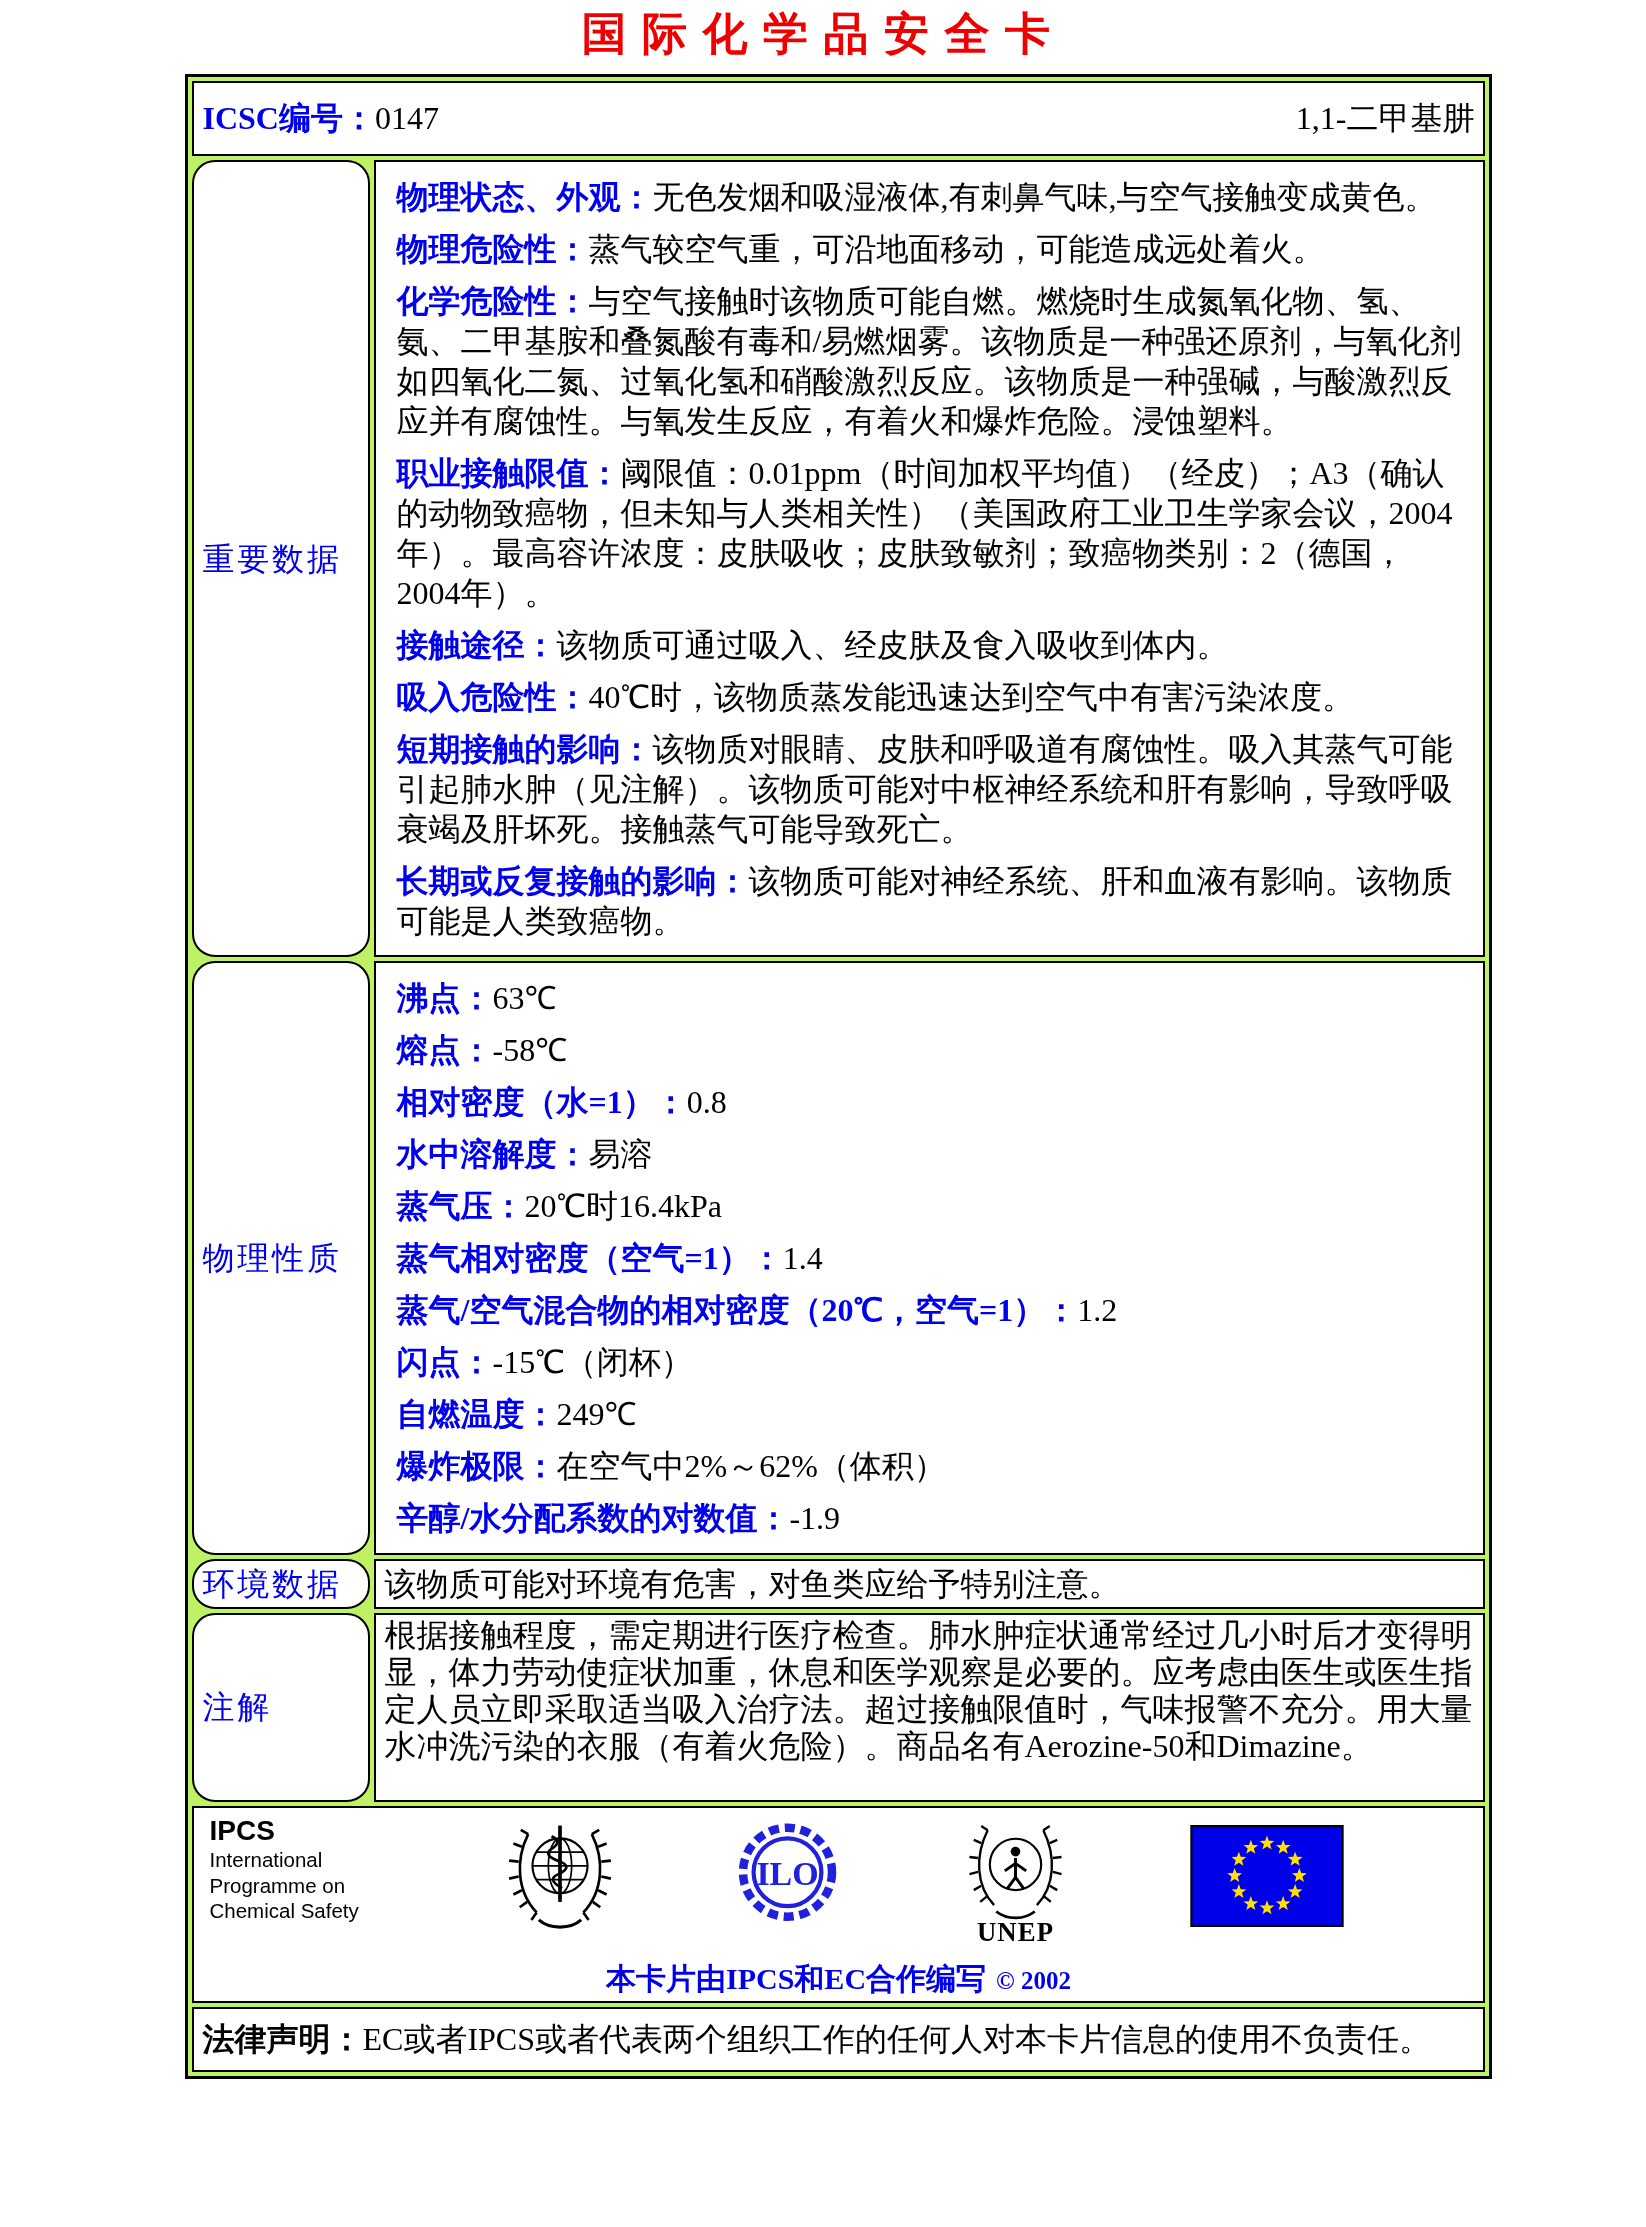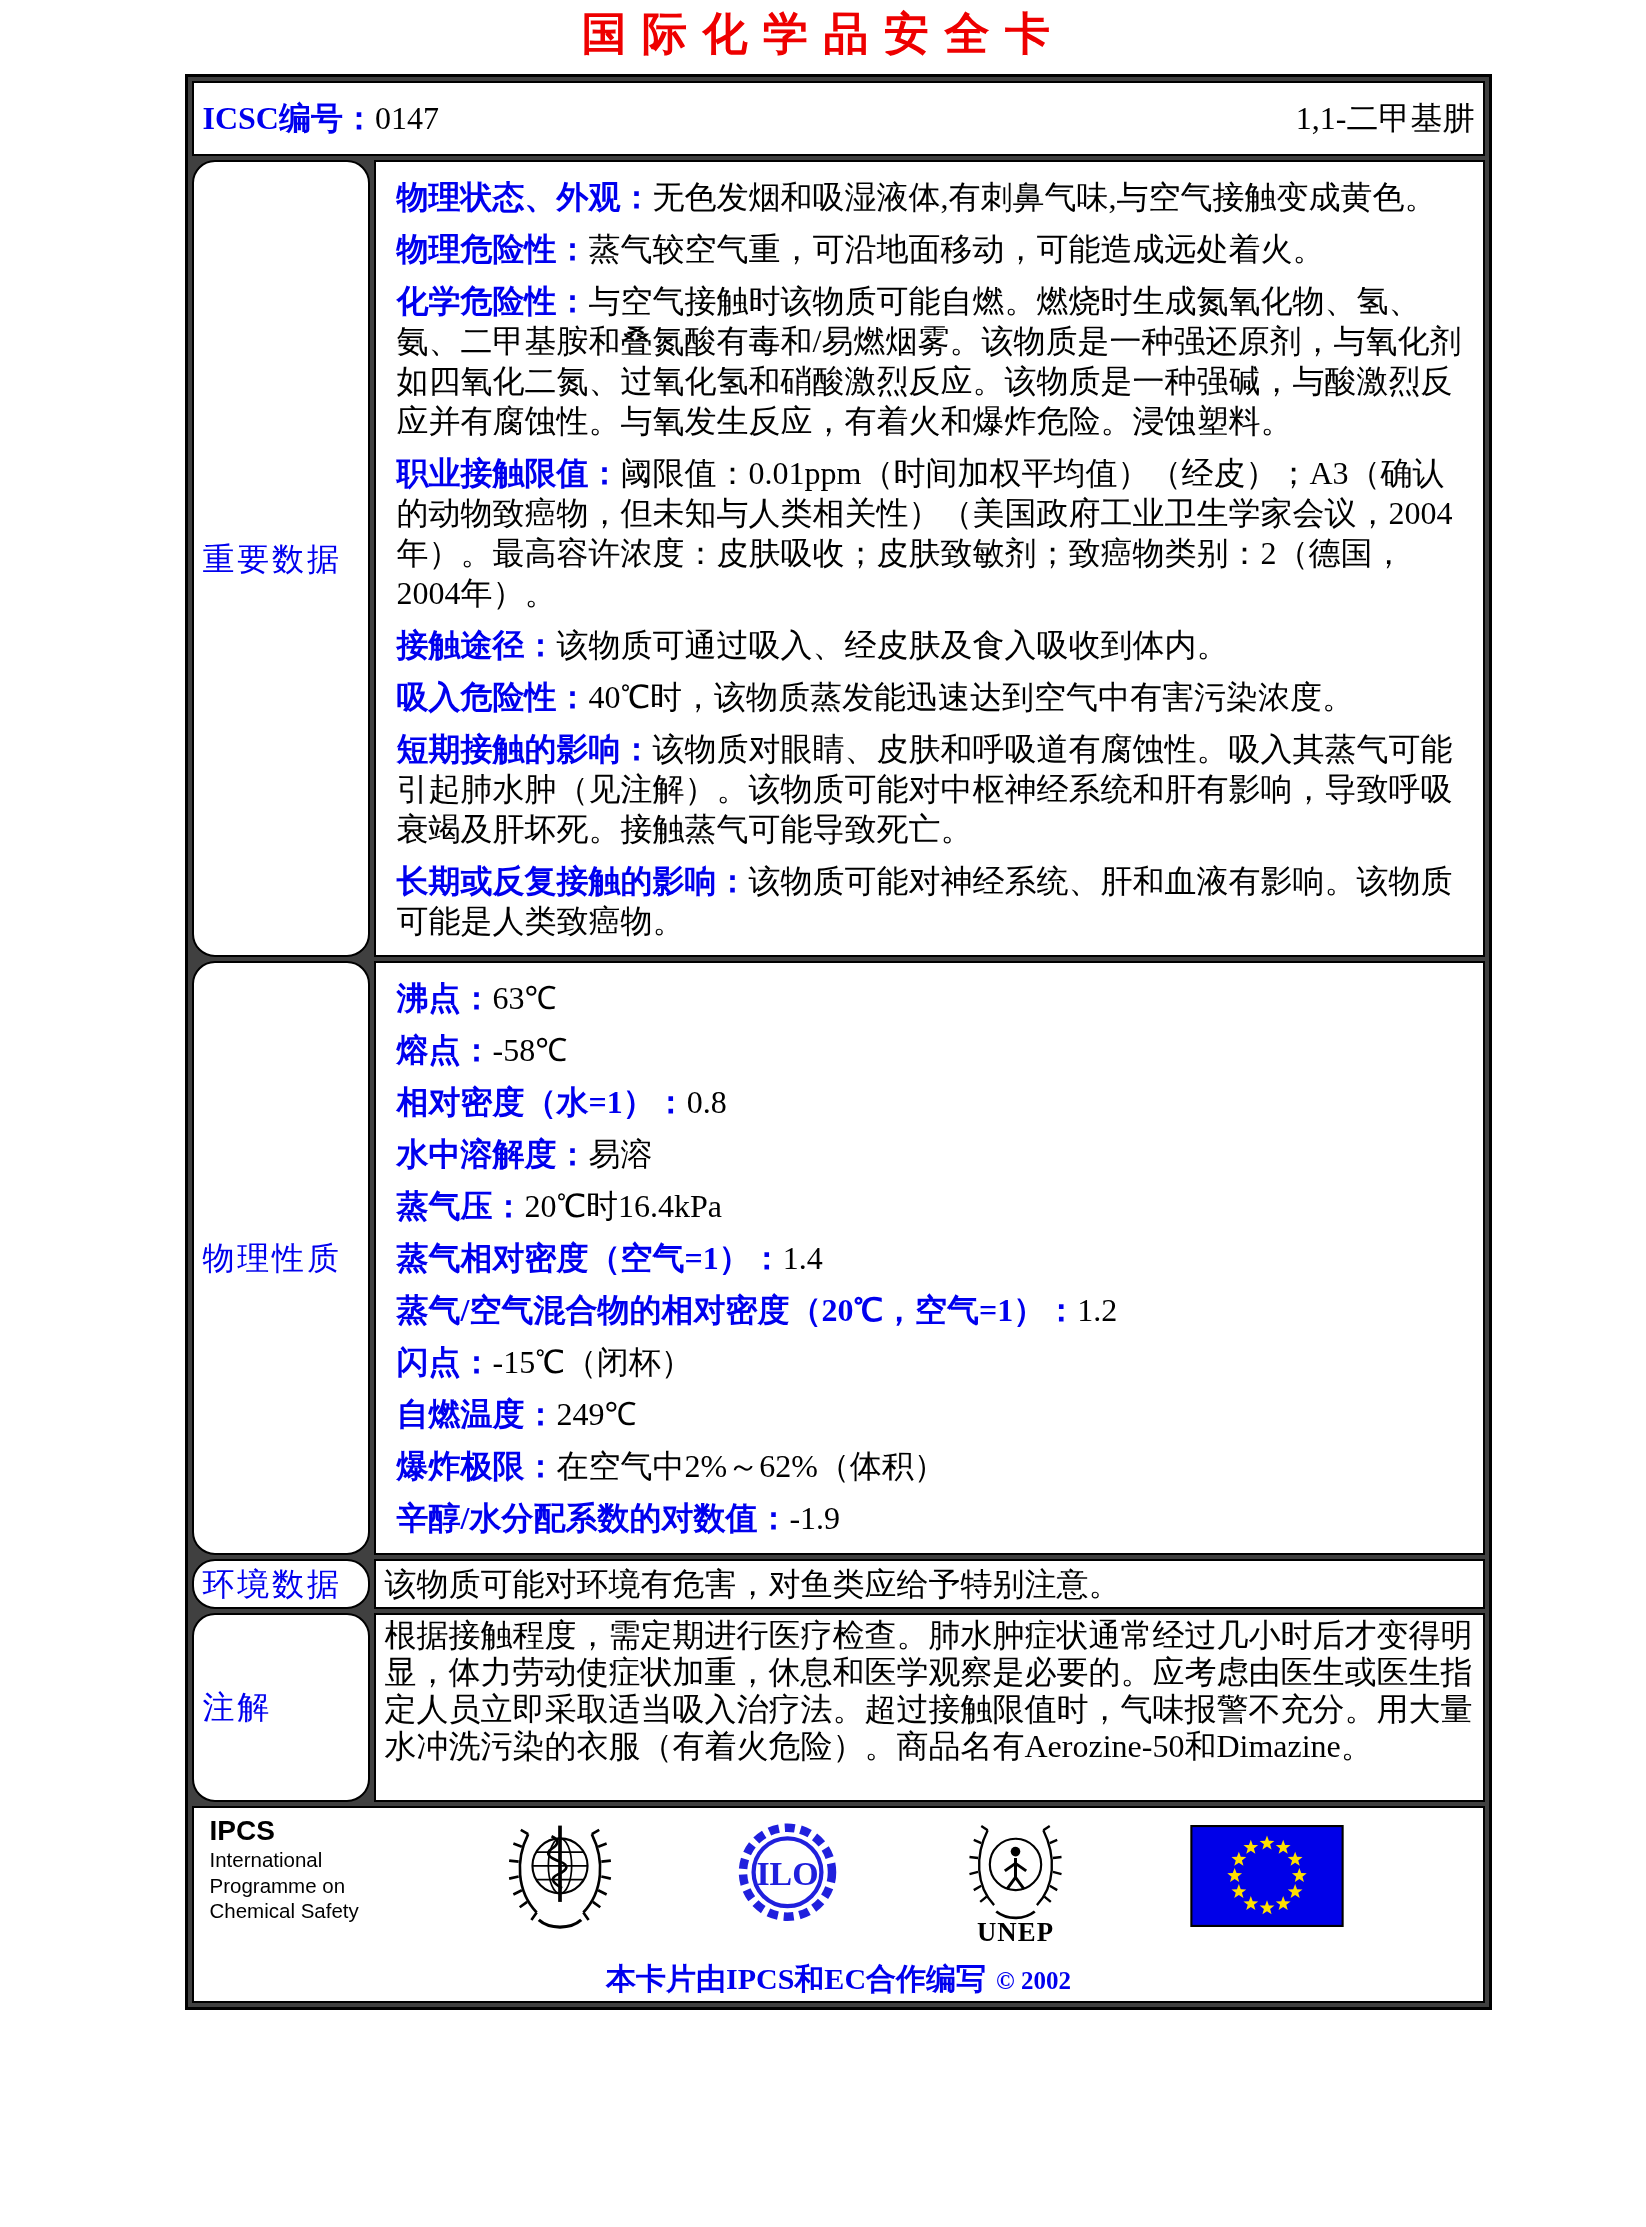--- a/index.html
+++ b/index.html
@@ -15,21 +15,21 @@
     font-size:45px;
     font-weight:bold;
     letter-spacing:15.5px;
   }
   table.card{
     border-collapse:separate;
     border-spacing:4.2px;
     border:3.5px solid #000;
     width:1307px;
     margin-left:185px;
-    background:#404040;
+    background:#bef264;
     table-layout:fixed;
   }
   col.c1{width:178px;}
   table.card td{
     border:2.1px solid #000;
     padding:2.8px 8.5px;
     font-size:32px;
     line-height:40px;
     background:#fff;
     overflow:hidden;
@@ -212,17 +212,22 @@
               </svg>
             </span>
 
           </div>
           <div class="credit">
             <span>本卡片由IPCS和EC合作编写</span><span class="copy">© 2002</span>
           </div>
         </td>
       </tr>
 
+      <tr>
+        <td colspan="2" class="legal-cell">
+          <span class="legal-lab">法律声明：</span><span>EC或者IPCS或者代表两个组织工作的任何人对本卡片信息的使用不负责任。</span>
+        </td>
+      </tr>
 
     </tbody>
   </table>
 </div>
 
 
 </body></html>

